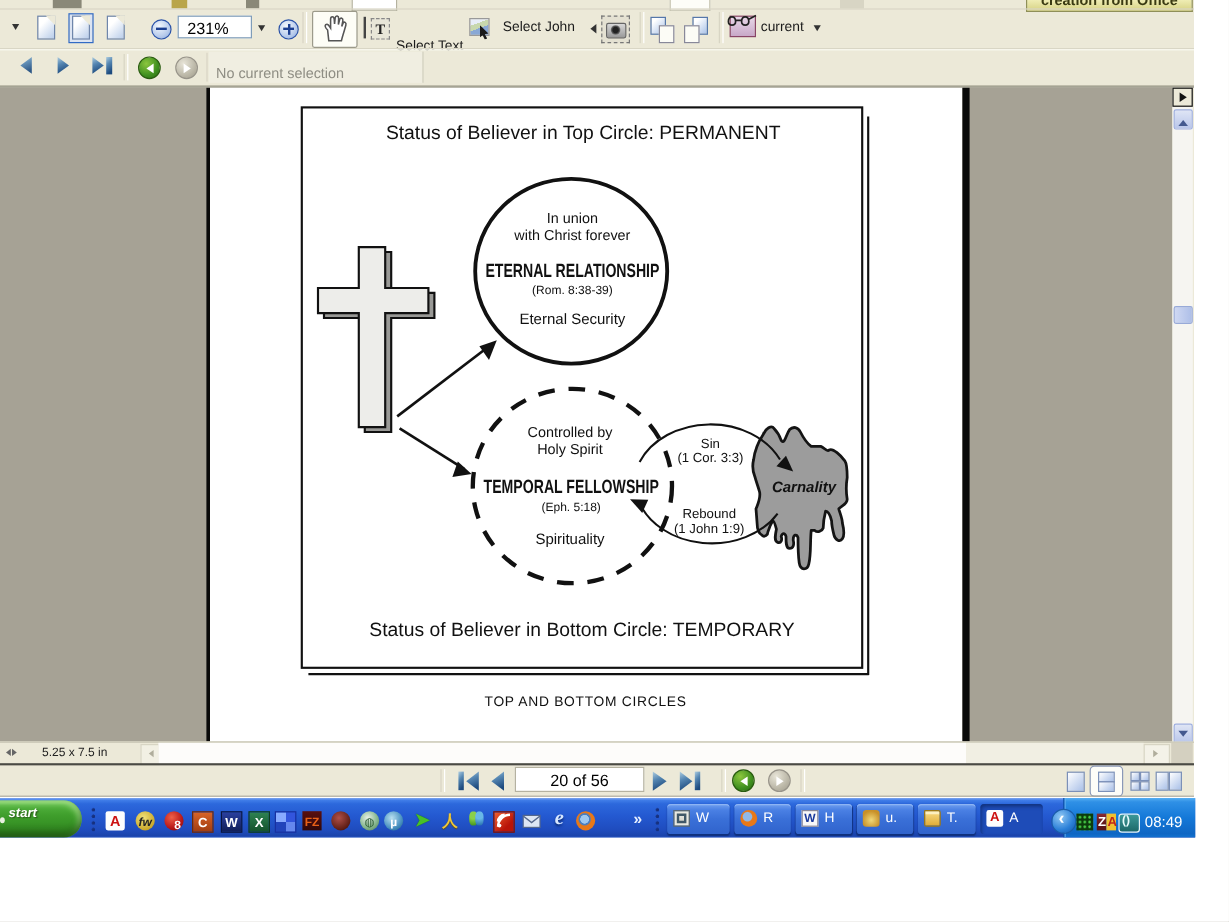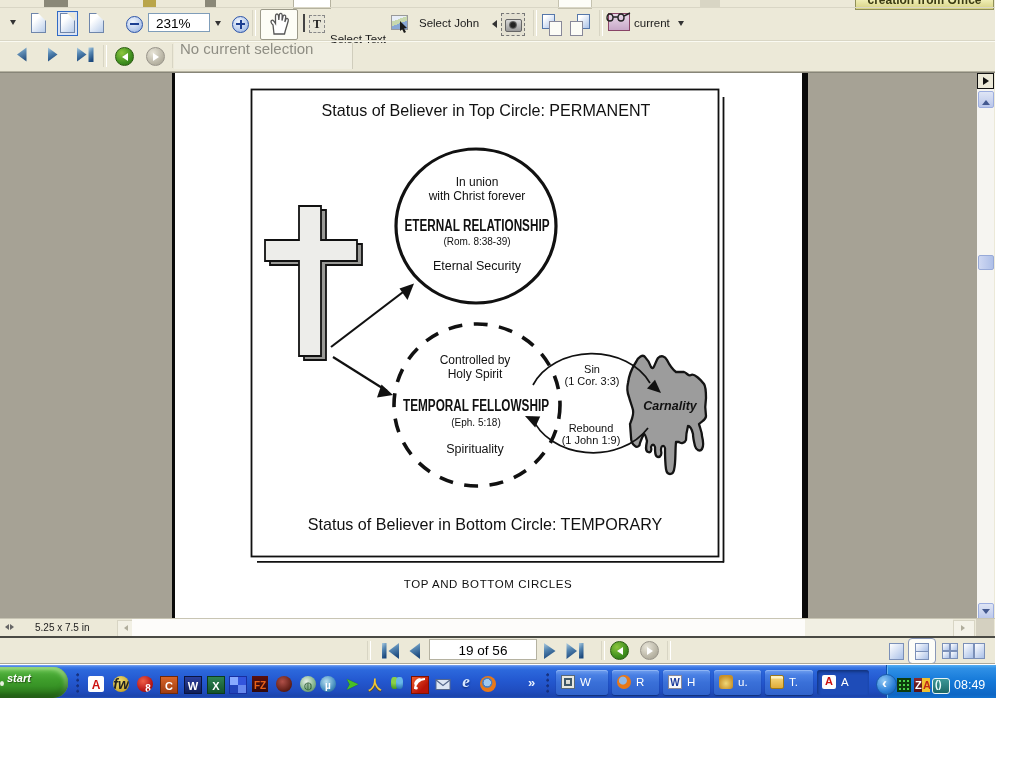--- a/index.html
+++ b/index.html
@@ -125,21 +125,21 @@
   </svg>
   <div class="vsep" style="left:103px;top:45px;height:22px;"></div>
   <div class="abs gcirc" style="left:115px;top:47px;background:radial-gradient(circle at 35% 30%,#8cc63e,#3f8f1f 60%,#2a6a12);border-color:#2a5c10;">
       <div class="garr" style="transform:rotate(180deg);"></div>
     </div>
   <div class="abs gcirc" style="left:146px;top:47px;background:radial-gradient(circle at 35% 30%,#e8e5d8,#b8b4a4 65%,#a09c8c);border-color:#98948a;">
       <div class="garr"></div>
     </div>
   <div class="vsep" style="left:172px;top:44px;height:24px;"></div>
   <div class="abs" style="left:174px;top:43px;width:178px;height:26px;background:#f0eee1;border-right:1px solid #d0cdbc;"></div>
-  <div class="abs" style="left:180px;top:40px;font-size:15px;color:#8e8d83;">No current selection</div>
+  <div class="abs" style="left:180px;top:54px;font-size:12px;color:#8e8d83;">No current selection</div>
 
   <div class="abs" style="left:0;top:71px;width:995px;height:1px;background:#b5b2a1;"></div>
   <div class="abs" style="left:0;top:72px;width:995px;height:1px;background:#878578;"></div>
 </div>
 <div id="docarea">
   <div id="page"></div>
   <div id="pedgeL"></div>
   <div id="pedgeR"></div>
 
   <svg id="diagram" class="abs" style="left:175px;top:0" width="627" height="545" viewBox="175 73 627 545" font-family="Liberation Sans, sans-serif" fill="#111">
@@ -243,21 +243,21 @@
           <stop offset="1" stop-color="#1d4a7e"></stop>
     </linearGradient>
       </defs>
     <rect x="2" y="1" width="4.5" height="15.5" fill="url(#tg2)"></rect>
     <polygon points="8.5,9 19,1 19,17" fill="url(#tg2)"></polygon>
     <polygon points="29.5,9 40,1 40,17" fill="url(#tg2)"></polygon>
     <polygon points="164,1 175.5,9 164,17" fill="url(#tg2)"></polygon>
     <polygon points="186.5,1 197,9 186.5,17" fill="url(#tg2)"></polygon>
     <rect x="199" y="1" width="4.5" height="15.5" fill="url(#tg2)"></rect>
   </svg>
-  <div class="abs" style="left:429px;top:1px;width:108px;height:21px;background:#fff;border:1px solid #b5b2a1;font-size:13.5px;color:#000;text-align:center;line-height:21px;box-sizing:border-box;">19 of 56</div>
+  <div class="abs" style="left:429px;top:1px;width:108px;height:21px;background:#fff;border:1px solid #b5b2a1;font-size:13.5px;color:#000;text-align:center;line-height:21px;box-sizing:border-box;">20 of 56</div>
   <div class="vsep" style="left:601px;top:3px;height:19px;"></div>
   <div class="abs gcirc" style="left:610px;top:3px;background:radial-gradient(circle at 35% 30%,#8cc63e,#3f8f1f 60%,#2a6a12);border-color:#2a5c10;">
       <div class="garr" style="transform:rotate(180deg);"></div>
     </div>
   <div class="abs gcirc" style="left:640px;top:3px;background:radial-gradient(circle at 35% 30%,#e8e5d8,#b8b4a4 65%,#a09c8c);border-color:#98948a;">
       <div class="garr"></div>
     </div>
   <div class="vsep" style="left:667px;top:3px;height:19px;"></div>
 
   <div class="abs" style="left:889px;top:5px;width:13px;height:15px;background:linear-gradient(135deg,#fff,#a9c0e8);border:1px solid #7b90b8;"></div>
@@ -276,21 +276,21 @@
 
 <div id="taskbar" class="abs" style="left:0;top:665px;width:996px;height:33px;background:linear-gradient(180deg,#7ea5ef 0%,#3f7ce8 6%,#2c68dc 15%,#2459d1 45%,#1f4cbe 80%,#1b44ac 95%,#2553c0 100%);overflow:hidden;">
 
   <div class="abs" style="left:-34px;top:2px;width:102px;height:31px;border-radius:0 15px 15px 0;background:linear-gradient(180deg,#8ed670 0%,#52b23e 12%,#3f9e2c 40%,#389426 60%,#2d7c1d 85%,#256716 100%);box-shadow:inset 0 -3px 6px #1d5510, inset -2px 2px 5px #b2ee96;"></div>
   <div class="abs" style="left:7px;top:7px;font-size:11px;font-weight:bold;font-style:italic;color:#fff;text-shadow:1px 1px 1px #2a5c18;">start</div>
   <div class="abs" style="left:0px;top:16px;width:4px;height:5px;background:#e8f0e0;border-radius:50%;"></div>
 
   <div class="abs qdots" style="left:76px;top:8px;"></div>
 
   <div class="abs ql" style="left:88px;background:#fdfdfd;border-radius:2px;"><span style="color:#c11;font-weight:bold;font-size:12px;">A</span></div>
-  <div class="abs ql" style="left:113px;background:radial-gradient(circle at 40% 35%,#f2e27a,#c9a82c 70%,#8a6c10);border-radius:50%;"><span style="color:#222;font-style:italic;font-weight:bold;font-size:14px;">fw</span></div>
+  <div class="abs ql" style="left:113px;background:radial-gradient(circle at 40% 35%,#f2e27a,#c9a82c 70%,#8a6c10);border-radius:50%;"><span style="color:#222;font-style:italic;font-weight:bold;font-size:10px;">fw</span></div>
   <div class="abs ql" style="left:137px;background:radial-gradient(circle at 38% 32%,#f06048,#b81818 60%,#700808);border-radius:50%;"><span style="color:#fff;font-size:10px;font-weight:bold;position:relative;top:3px;left:3px;">8</span></div>
   <div class="abs ql" style="left:160px;background:linear-gradient(#d86428,#a03c10);border:1px solid #702808;"><span style="color:#fff;font-weight:bold;font-size:11px;">C</span></div>
   <div class="abs ql" style="left:184px;background:linear-gradient(#2a3f9e,#101e58);border:1px solid #0a1440;"><span style="color:#fff;font-weight:bold;font-size:11px;">W</span></div>
   <div class="abs ql" style="left:207px;background:linear-gradient(#2e8252,#14532c);border:1px solid #0c3c1c;"><span style="color:#fff;font-weight:bold;font-size:11px;">X</span></div>
   <div class="abs ql" style="left:229px;background:conic-gradient(#3355dd 0 25%,#6688ee 0 50%,#2244bb 0 75%,#88aaff 0);border:1px solid #1830a0;"></div>
   <div class="abs ql" style="left:252px;background:linear-gradient(#5a1010,#30080a);"><span style="color:#e86018;font-weight:bold;font-size:10px;">FZ</span></div>
   <div class="abs ql" style="left:276px;background:radial-gradient(circle at 40% 35%,#b05048,#5c1c14 70%,#2c0c08);border-radius:50%;"></div>
   <div class="abs ql" style="left:300px;background:radial-gradient(circle at 40% 35%,#e8f0e8,#88b890 55%,#487850);border-radius:50%;"><span style="color:#2c5c34;font-size:10px;">◍</span></div>
   <div class="abs ql" style="left:320px;background:radial-gradient(circle at 40% 35%,#b8e0f0,#4890c0 60%,#185878);border-radius:50%;"><span style="color:#fff;font-weight:bold;font-size:10px;">µ</span></div>
   <div class="abs ql" style="left:344px;"><span style="color:#48c028;font-weight:bold;font-size:15px;text-shadow:0 0 1px #185808;">➤</span></div>

